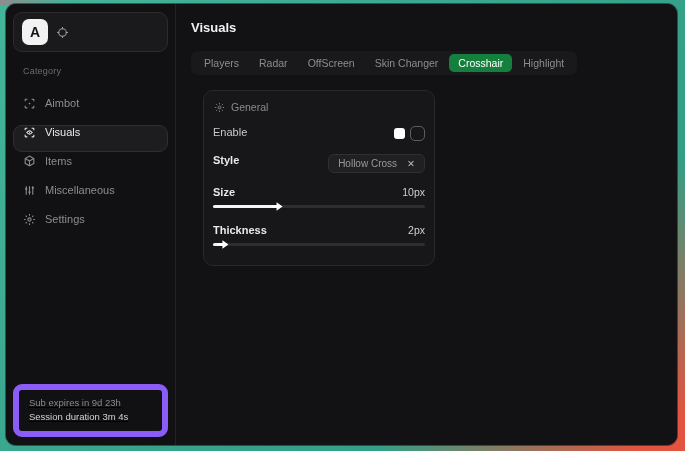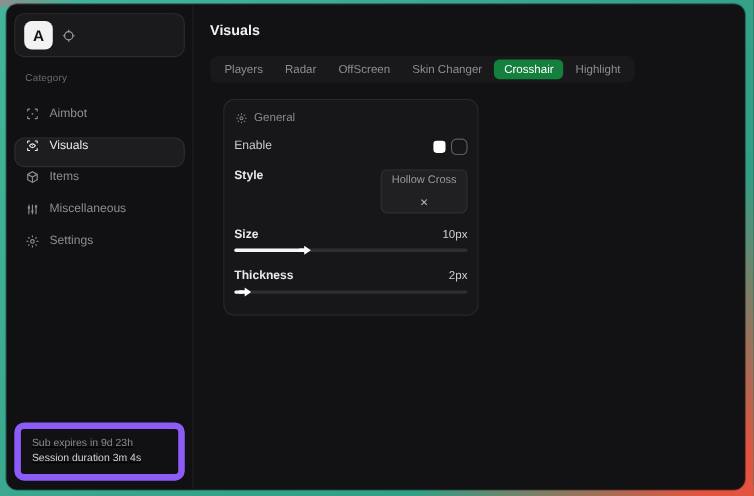--- a/index.html
+++ b/index.html
@@ -74,21 +74,21 @@
   .panel-header { display:flex; align-items:center; gap:6px; color:#8a8a8e; font-size:10.5px; padding-left:1px; }
   .panel-header .ph-icon { display:flex; color:#8a8a8e; }
   .row { display:flex; align-items:flex-start; justify-content:space-between; margin-top:13px; }
   .row-label { font-size:11px; color:#c9c9cc; }
   .row-label.strong { color:#e9e9ea; font-weight:bold; }
   .enable-controls { display:flex; align-items:center; gap:5px; }
   .color-swatch { width:11px; height:11px; border-radius:3px; background:#ffffff; }
   .checkbox { width:15px; height:15px; border-radius:5px; border:1.5px solid #5e5e62; background:transparent; }
   .style-pill {
     display:flex; align-items:center; gap:10px; background:#202023;
-    border:1px solid #303034; border-radius:6px; padding:3px 9px;flex-direction:column;
+    border:1px solid #303034; border-radius:6px; padding:3px 9px;
   }
   .style-pill .pill-value { font-size:10px; color:#9a9a9e; }
   .style-pill .pill-x { font-size:9.5px; color:#b9b9bc; cursor:default; }
   .value-text { font-size:10.5px; color:#cfcfd2; }
   .slider { position:relative; height:9px; margin-top:4px; display:flex; align-items:center; }
   .slider .track { width:100%; height:3px; border-radius:2px; background:#2e2e32; }
   .slider .fill { position:absolute; left:0; height:3px; border-radius:2px; background:#f5f5f5; }
   .slider .thumb {
     position:absolute; width:11px; height:9px; background:#ffffff; top:0;
     clip-path:polygon(0 32%, 45% 32%, 45% 4%, 100% 50%, 45% 96%, 45% 68%, 0 68%);

